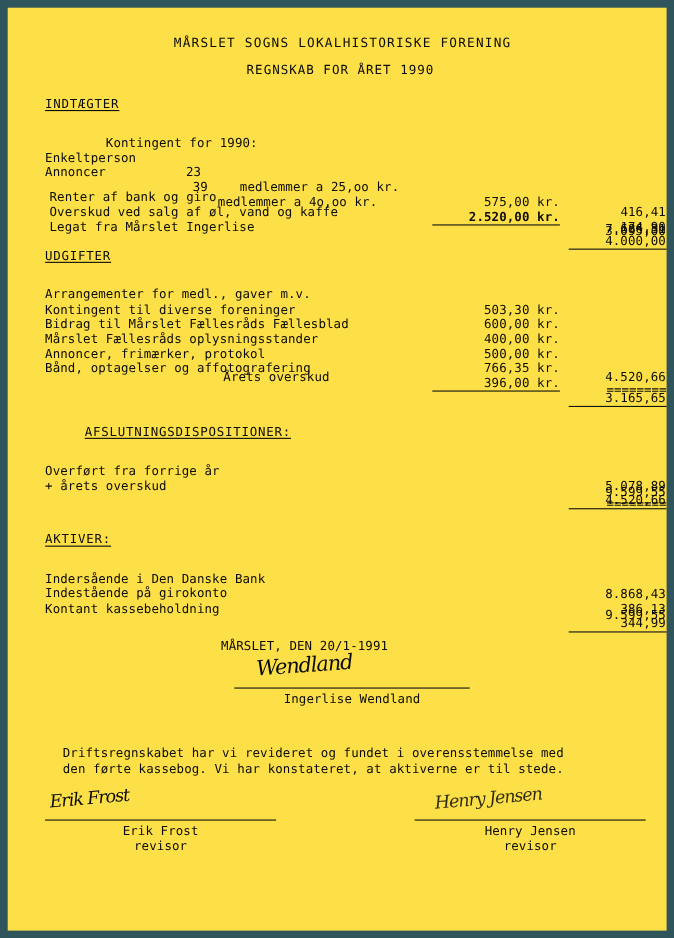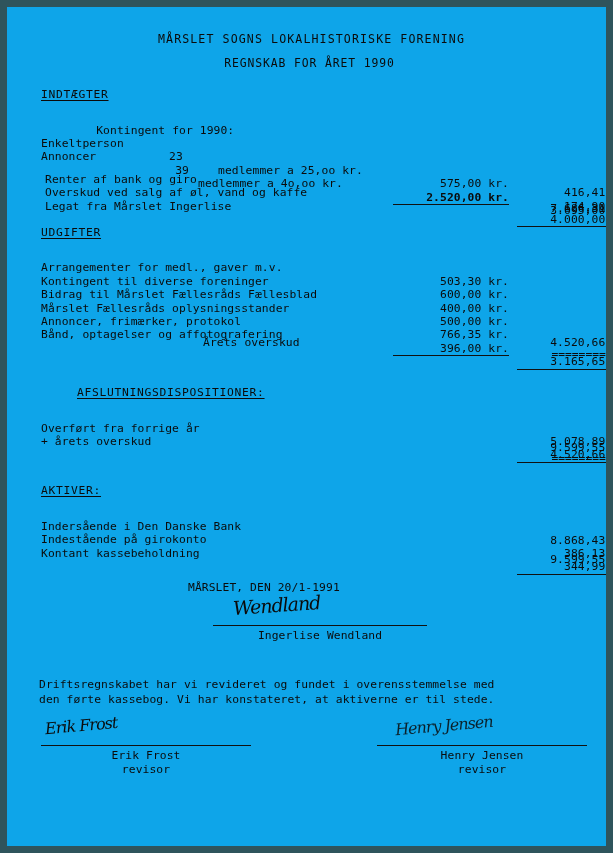--- a/index.html
+++ b/index.html
@@ -18,21 +18,21 @@
     width: 613px;
     height: 853px;
     box-sizing: border-box;
     background: #2f545c;
     padding: 7px;
   }
   .sheet {
     position: relative;
     width: 100%;
     height: 100%;
-    background: #0ea5e9;
+    background: #fde047;
     box-sizing: border-box;
     padding: 26px 30px 12px 30px;
     color: #0b0b0b;
     font-size: 11.3px;
     line-height: 13.4px;
     letter-spacing: 0.1px;
     overflow: hidden;
   }
   .title {
     text-align: center;
@@ -81,21 +81,21 @@
   .eqline {
     letter-spacing: 0px;
   }
   .sig-area {
     position: relative;
     height: 96px;
     margin-top: 10px;
   }
   .footnote {
     margin-top: 4px;
-    margin-left: 2px;
+    margin-left: 20px;
     line-height: 15px;
   }
   .cursive {
     font-family: "DejaVu Serif", "Liberation Serif", serif;
     font-style: italic;
     font-size: 19px;
     transform: rotate(-4deg);
     display: inline-block;
     letter-spacing: -1px;
   }
@@ -234,21 +234,21 @@
         <span style="position:absolute;left:0;">Kontant kassebeholdning</span>
         <span class="a2 ul-amt" style="left:476px;">344,99 kr.</span>
       </div>
       <div class="rowabs" style="height:20px;">
         <span class="a2" style="left:476px;top:6px;">9.599,55 kr.</span>
       </div>
     </div>
 
     
     <div class="sig-area">
-      <div style="position:absolute;left:151px;top:4px;">MÅRSLET, DEN 20/1-1991</div>
+      <div style="position:absolute;left:164px;top:4px;">MÅRSLET, DEN 20/1-1991</div>
       <div class="cursive" style="position:absolute;left:196px;top:22px;">Wendland</div>
       <div style="position:absolute;left:176px;top:48px;width:214px;border-top:1.3px solid #111;"></div>
       <div style="position:absolute;left:176px;top:52px;width:214px;text-align:center;">Ingerlise Wendland</div>
     </div>
 
     <div class="footnote">
       <div>Driftsregnskabet har vi revideret og fundet i overensstemmelse med</div>
       <div>den førte kassebog. Vi har konstateret, at aktiverne er til stede.</div>
     </div>
 

